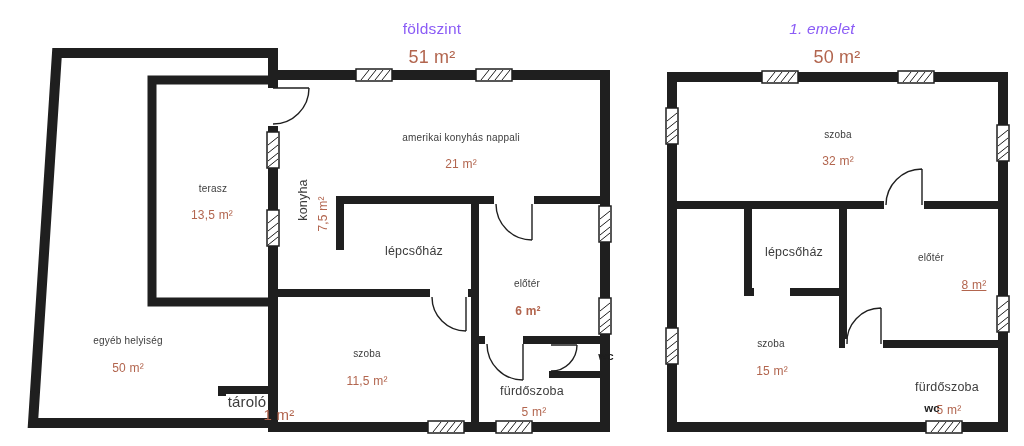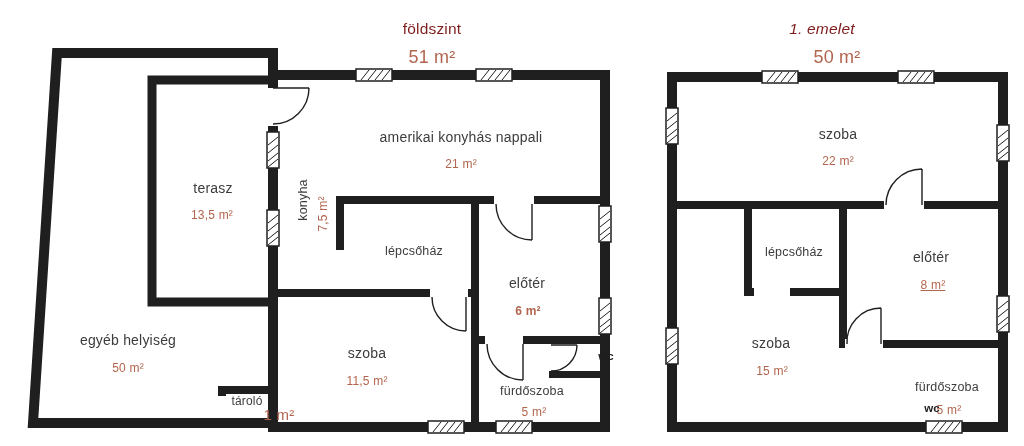--- a/index.html
+++ b/index.html
@@ -1,27 +1,27 @@
 <!DOCTYPE html>
 <html style="--wall: #1f1f1f; --area: #b2654e; --text: #3c3c3c;"><head>
 <meta charset="utf-8">
 <style>
   * { margin:0; padding:0; box-sizing:border-box; }
   html,body { background:#ffffff; }
   body { font-family:"Liberation Sans", sans-serif; }
   .stage { position:relative; width:1024px; height:446px; background:#fff; overflow:hidden; }
   .plan-svg { position:absolute; left:0; top:0; }
   .lbl { position:absolute; transform:translate(-50%,-50%); white-space:nowrap;
-         font-size:14px; font-weight:500; color:var(--text,#3c3c3c); letter-spacing:.2px; }
+         font-size:10px; font-weight:500; color:var(--text,#3c3c3c); letter-spacing:.2px; }
   .area { font-size:12px; color:var(--area,#b2654e); }
   .vert { transform:translate(-50%,-50%) rotate(-90deg); }
-  .title { font-size:15.5px; color:#7f1d1d; }
+  .title { font-size:15.5px; color:#8b5cf6; }
   .t-area { font-size:18px; }
   .md { font-size:12.5px; }
-  .sm { font-size:12px;text-align:right; }
+  .sm { font-size:15px;text-align:right; }
   .sm2 { font-size:15px;margin-left:32px; }
   .wc { font-size:11.5px; font-weight:700; color:#1e1e1e;margin-left:28px; }
   .outline { fill:#fff; stroke:var(--wall,#1f1f1f); stroke-width:10; }
   .outline-t { fill:#fff; stroke:var(--wall,#1f1f1f); stroke-width:9; }
   .iwall { fill:var(--wall,#1f1f1f); }
   .open-gap { fill:#fff; }
   .door { fill:none; stroke:var(--wall,#1f1f1f); stroke-width:1.4; }
   .win-bg { fill:#fff; stroke:var(--wall,#1f1f1f); stroke-width:1.5; }
   .win-ln { stroke:var(--wall,#1f1f1f); stroke-width:1; }
 </style>
@@ -143,26 +143,26 @@
 
   <div class="lbl md" style="left:532px; top:391px;">fürdőszoba</div>
   <div class="lbl area" style="left:534px; top:412px;">5 m²</div>
 
   <div class="lbl wc" style="left:578px; top:356px;">wc</div>
 
   <div class="lbl title" style="left:822px; top:29px;font-style:italic;">1. emelet</div>
   <div class="lbl area t-area" style="left:837px; top:57px;">50 m²</div>
 
   <div class="lbl" style="left:838px; top:134px;">szoba</div>
-  <div class="lbl area" style="left:838px; top:161px;">22 m²</div>
+  <div class="lbl area" style="left:838px; top:161px;">32 m²</div>
 
   <div class="lbl md" style="left:794px; top:252px;">lépcsőház</div>
 
   <div class="lbl" style="left:931px; top:257px;">előtér</div>
-  <div class="lbl area" style="left:933px; top:285px;text-decoration:underline;">8 m²</div>
+  <div class="lbl area" style="left:974px; top:285px;text-decoration:underline;">8 m²</div>
 
   <div class="lbl" style="left:771px; top:343px;">szoba</div>
   <div class="lbl area" style="left:772px; top:371px;">15 m²</div>
 
   <div class="lbl md" style="left:947px; top:387px;">fürdőszoba</div>
   <div class="lbl area" style="left:949px; top:410px;">5 m²</div>
 
   <div class="lbl wc" style="left:904px; top:408px;">wc</div>
 
 </div>

